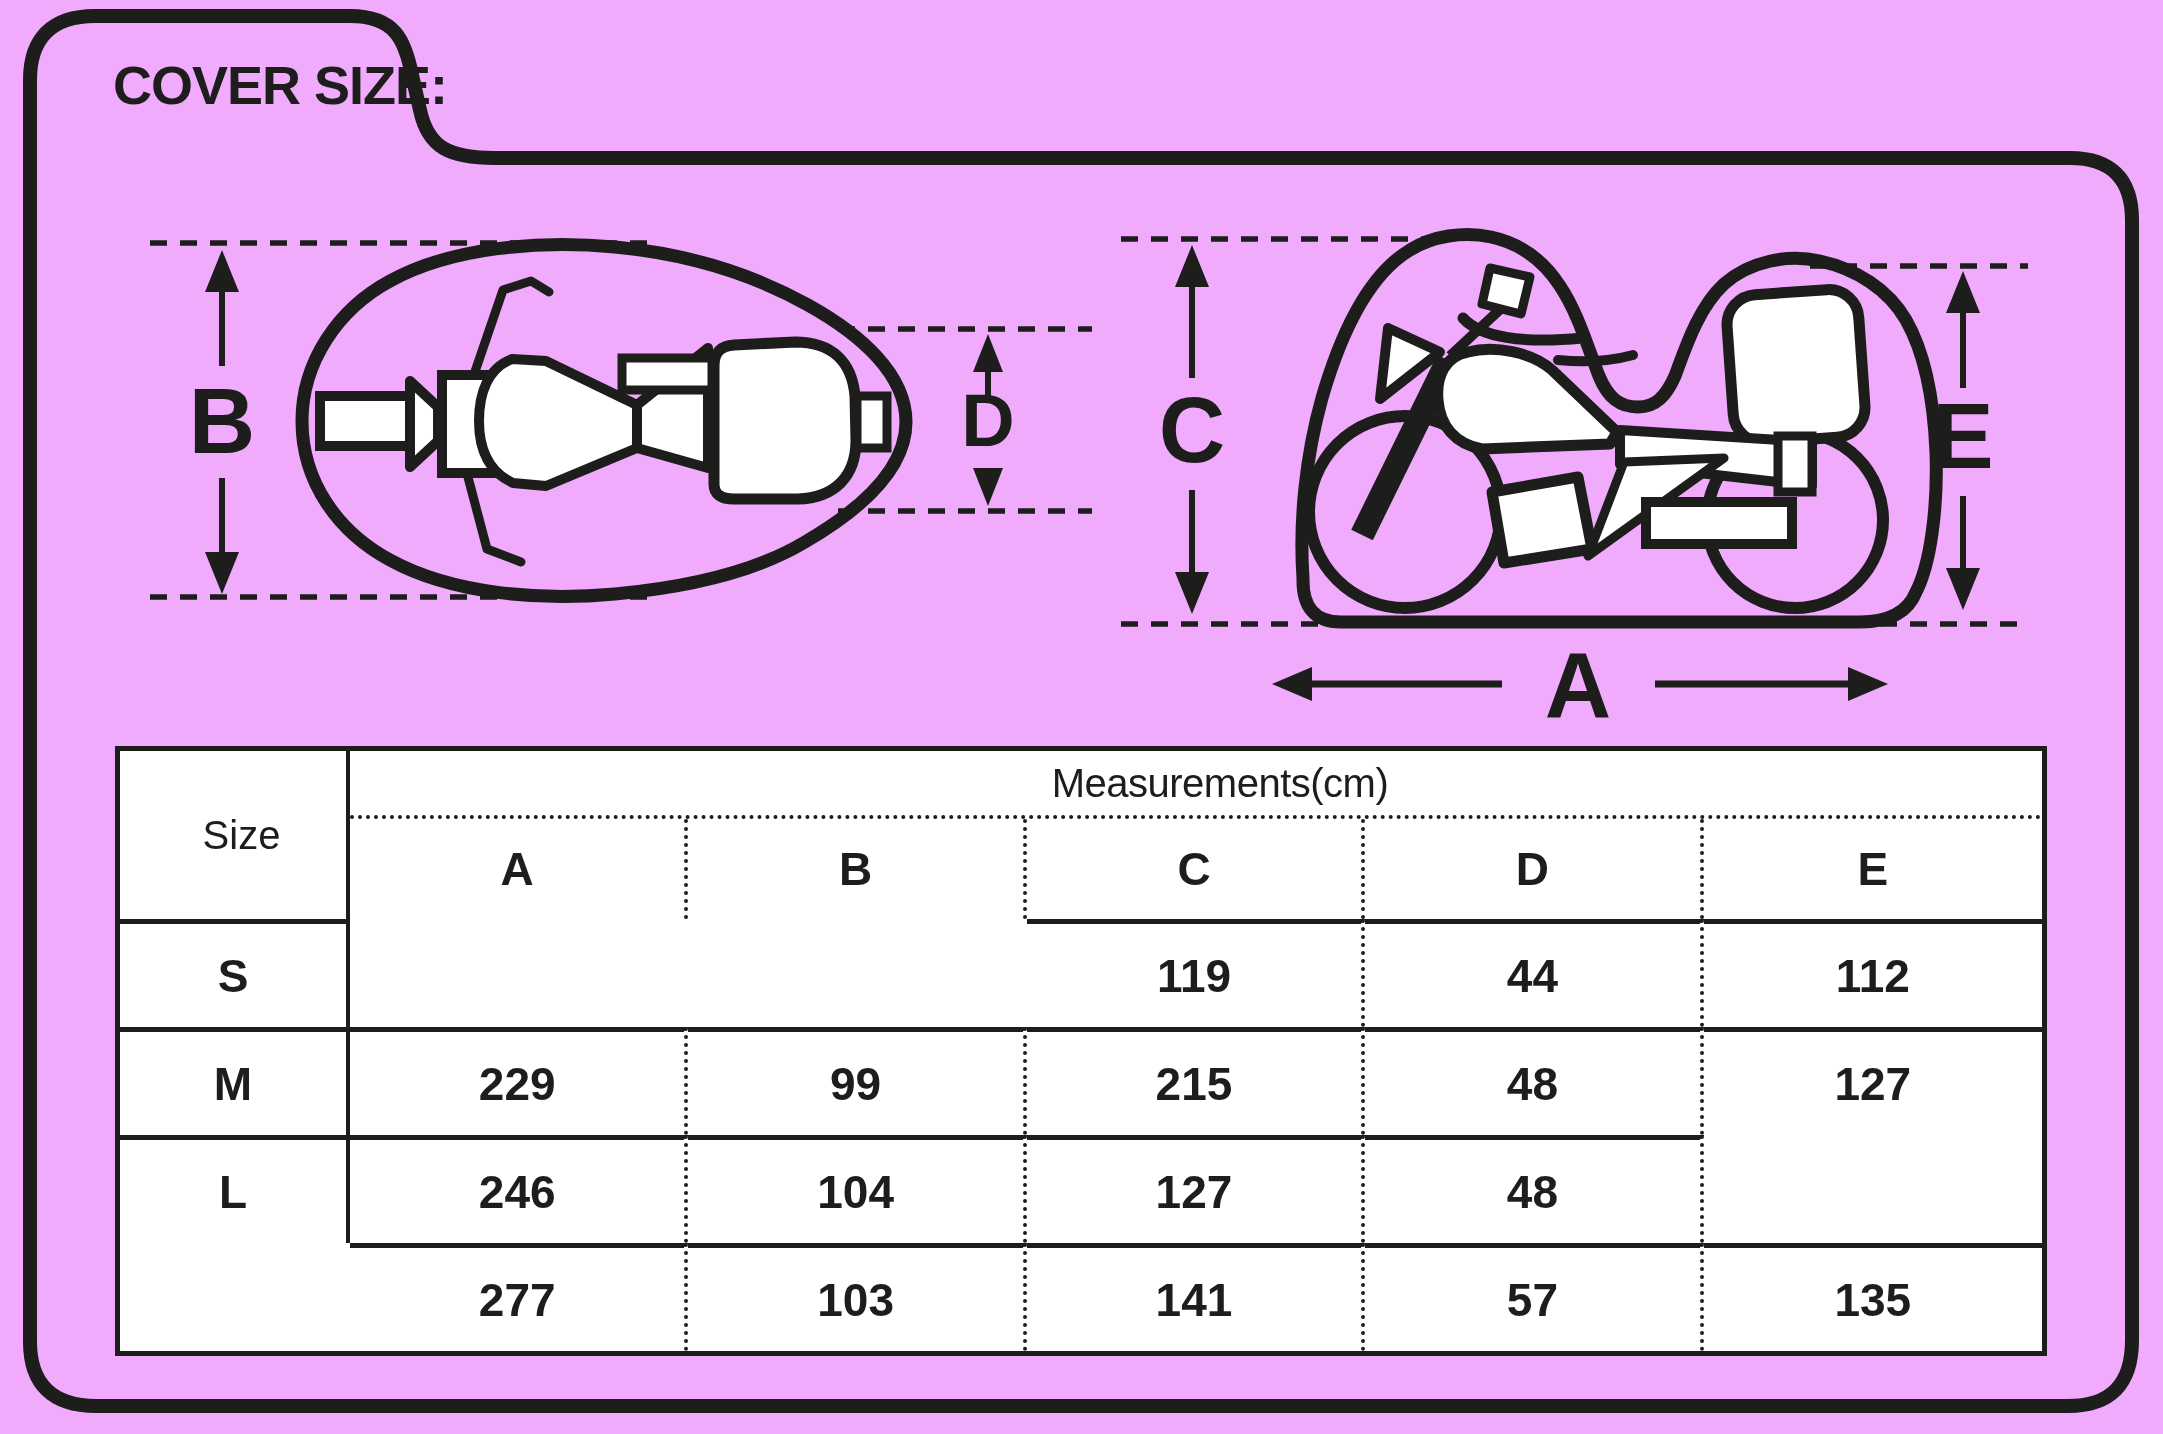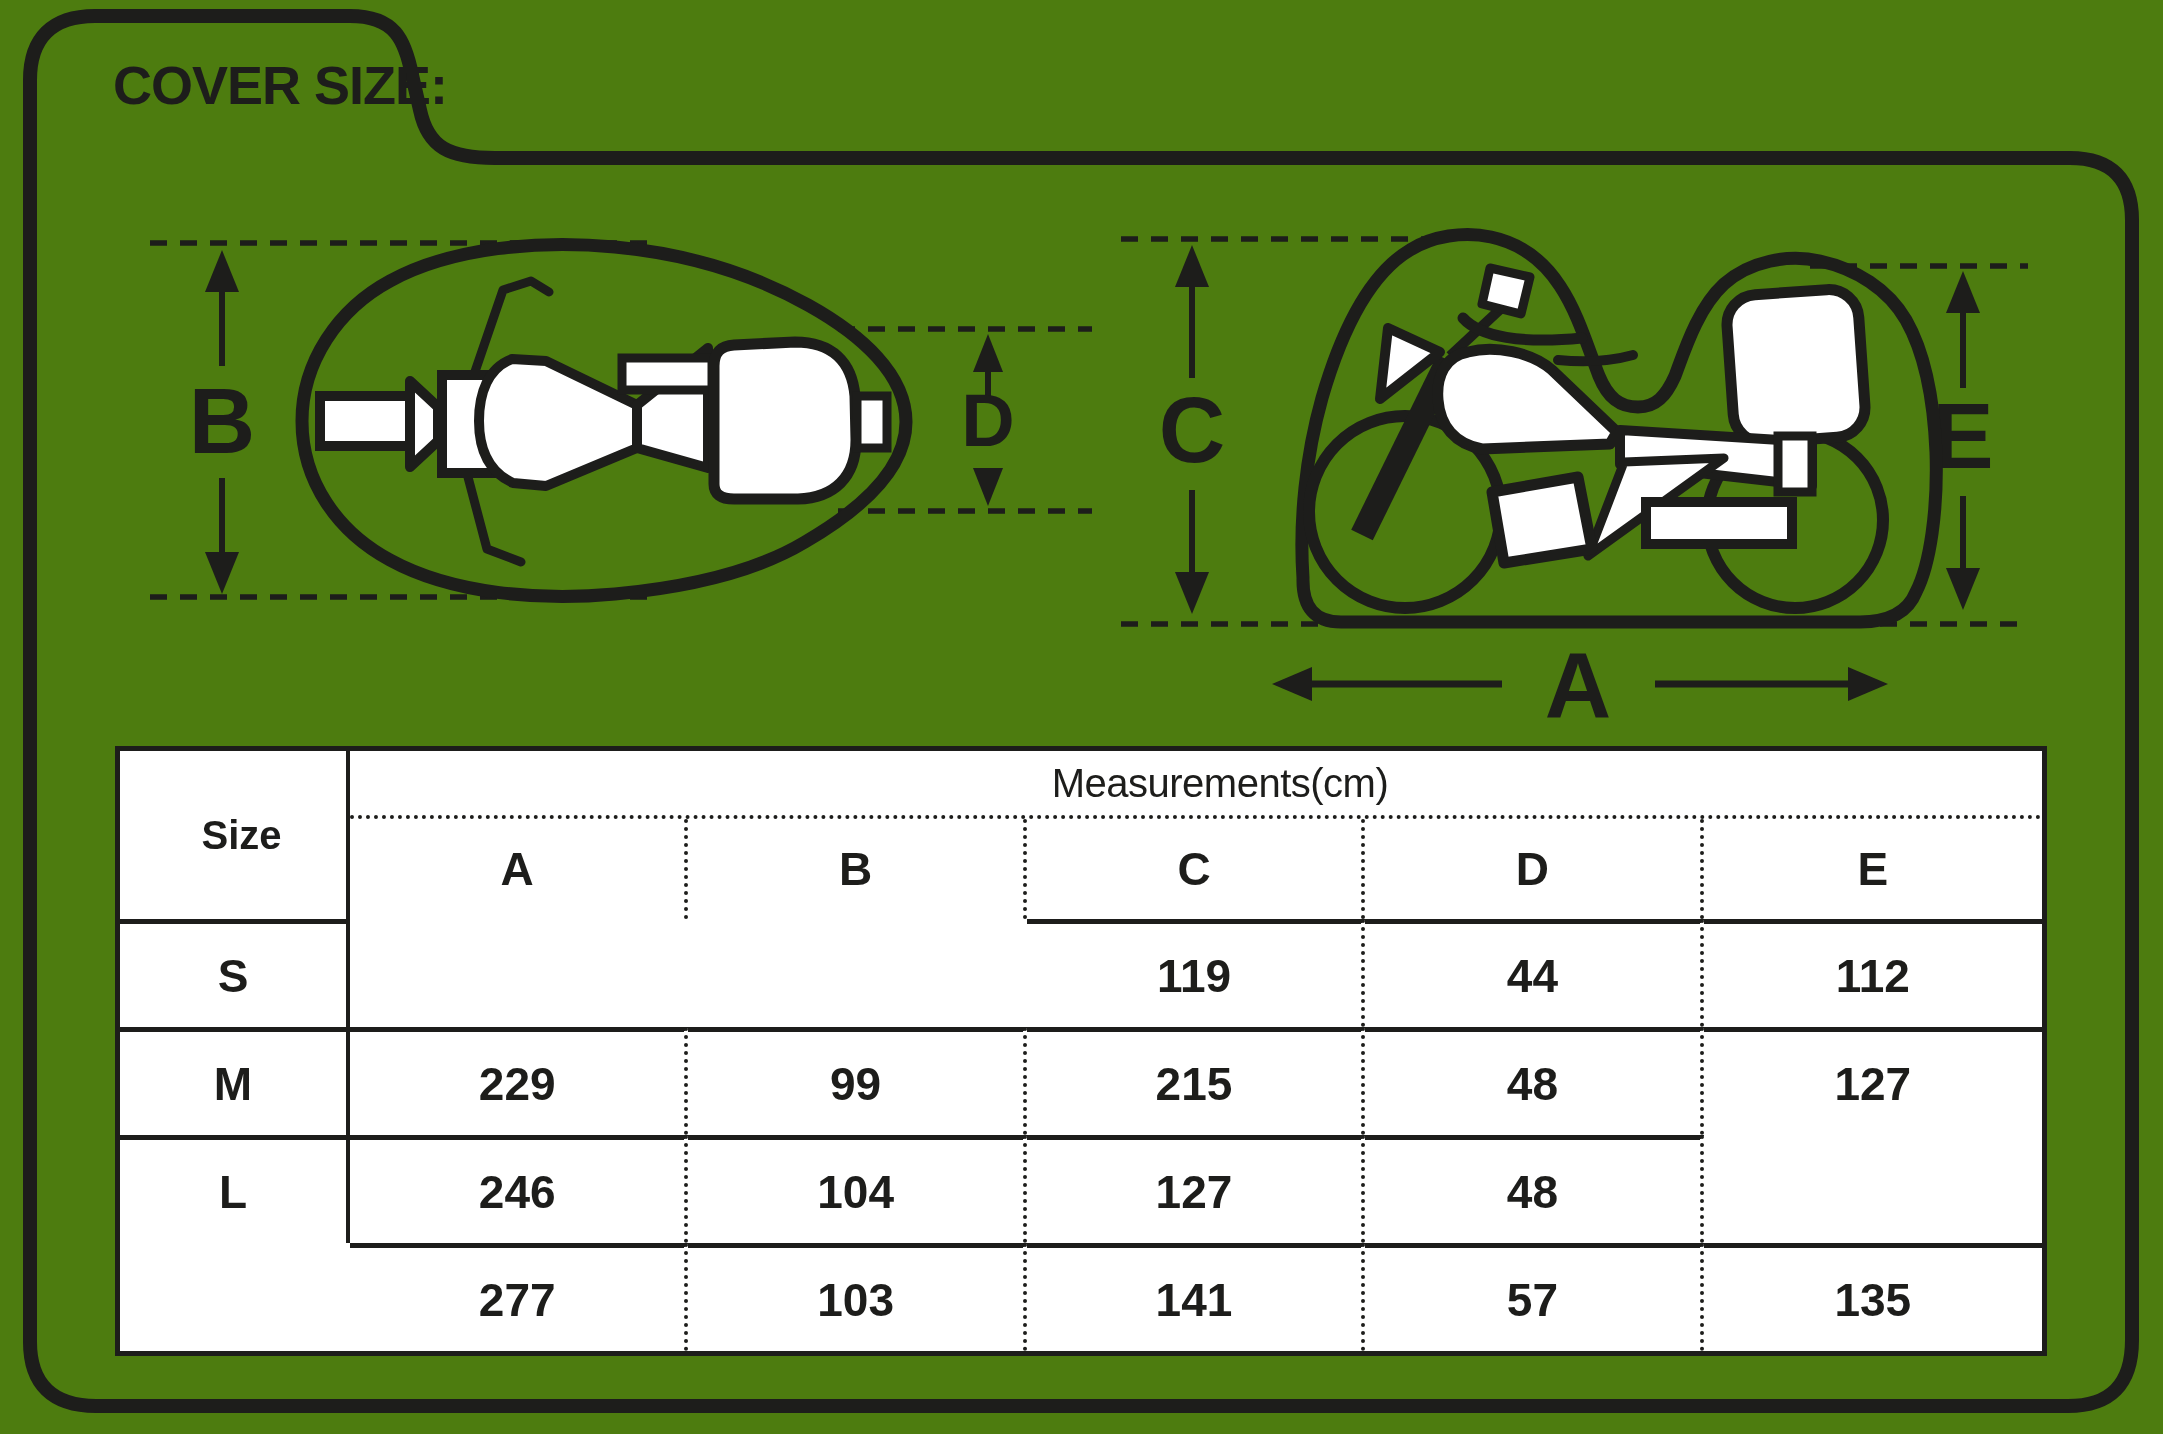--- a/index.html
+++ b/index.html
@@ -1,35 +1,35 @@
 <!DOCTYPE html>
 <html><head>
 <meta charset="utf-8">
 <style>
   html,body{margin:0;padding:0;background:#ffffff;}
   .canvas{
-    position:relative;width:2163px;height:1434px;background:#4d7c0f;overflow:hidden;
+    position:relative;width:2163px;height:1434px;background:#f0abfc;overflow:hidden;
     font-family:"Liberation Sans", sans-serif;color:#1d1d1b;
   }
   .diagram-svg{position:absolute;left:0;top:0;width:2163px;height:1434px;}
   .diagram-svg text{font-family:"Liberation Sans", sans-serif;fill:#1d1d1b;font-weight:bold;}
   .title-text{font-size:54px;letter-spacing:-1px;}
   .dim-letter{font-size:92px;text-anchor:middle;}
   .dim-letter-small{font-size:74px;text-anchor:middle;}
 
   
   .size-table{
     position:absolute;left:115px;top:746px;width:1932px;height:610px;
     box-sizing:border-box;border:5px solid #1d1d1b;background:#ffffff;
     display:grid;
     grid-template-columns:230px repeat(5,1fr);
     grid-template-rows:68px 100px repeat(4,1fr);
   }
   .cell{display:flex;align-items:center;justify-content:center;box-sizing:border-box;}
-  .size-head{grid-row:1/3;grid-column:1;border-right:4px solid #1d1d1b;font-size:40px;font-weight:700;margin-left:17px;}
+  .size-head{grid-row:1/3;grid-column:1;border-right:4px solid #1d1d1b;font-size:40px;font-weight:400;margin-left:17px;}
   .meas-head{grid-row:1;grid-column:2/7;border-bottom:4px dotted #1d1d1b;font-size:40px;font-weight:400;letter-spacing:-0.5px;padding-left:48px;}
   .col-head{grid-row:2;font-size:46px;font-weight:bold;}
   .dotted-r{border-right:4px dotted #1d1d1b;}
   .solid-r{border-right:4px solid #1d1d1b;}
   .row-cell{border-top:5px solid #1d1d1b;font-size:46px;font-weight:bold;}
 </style>
 </head>
 <body>
 
 <div class="canvas">

